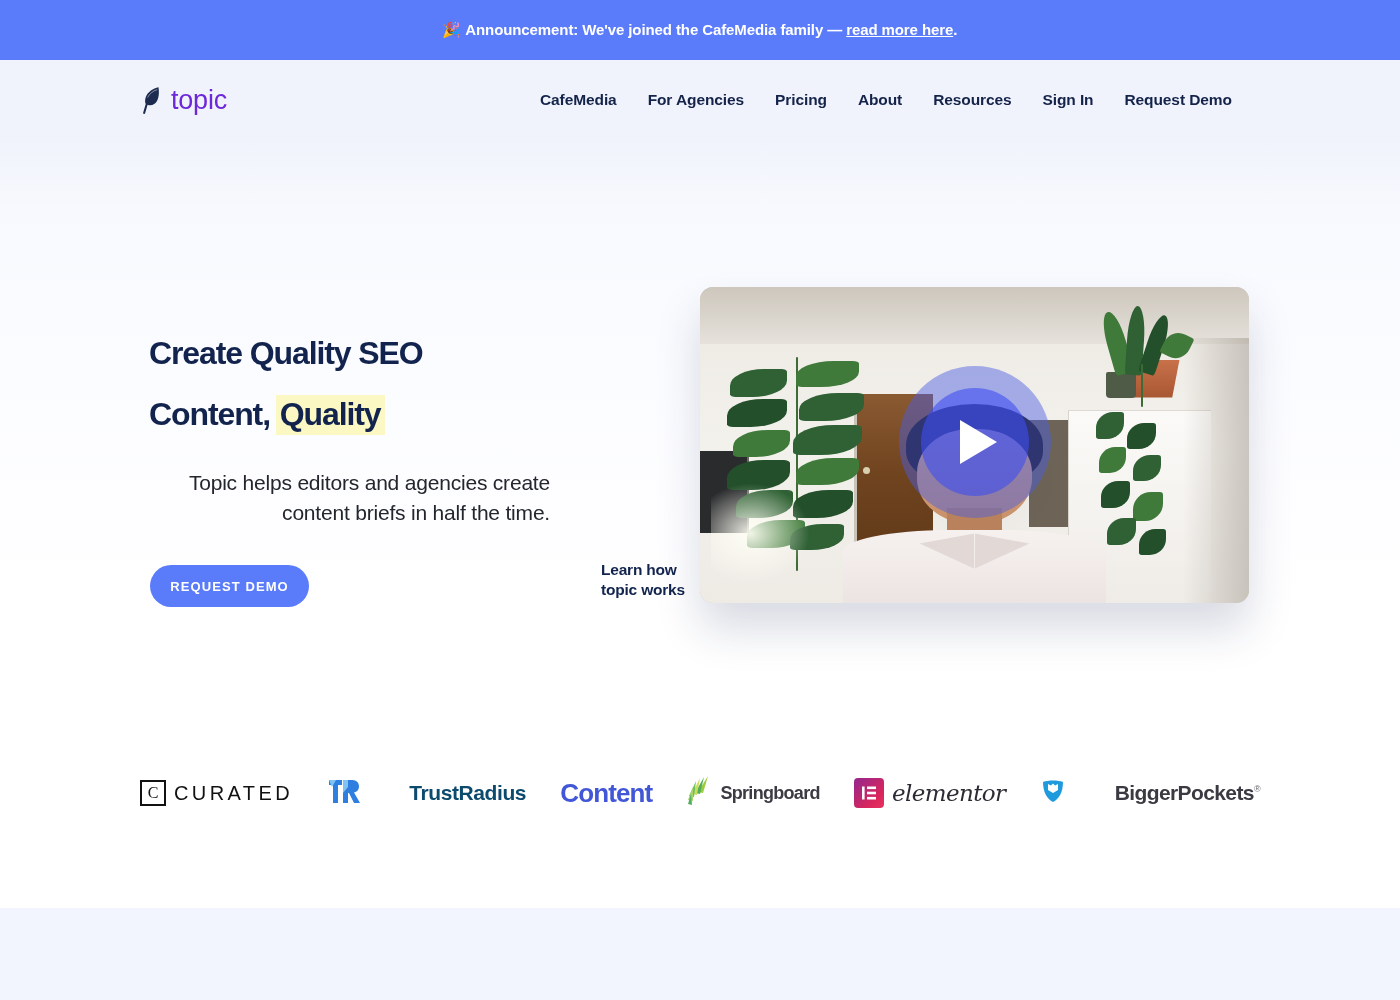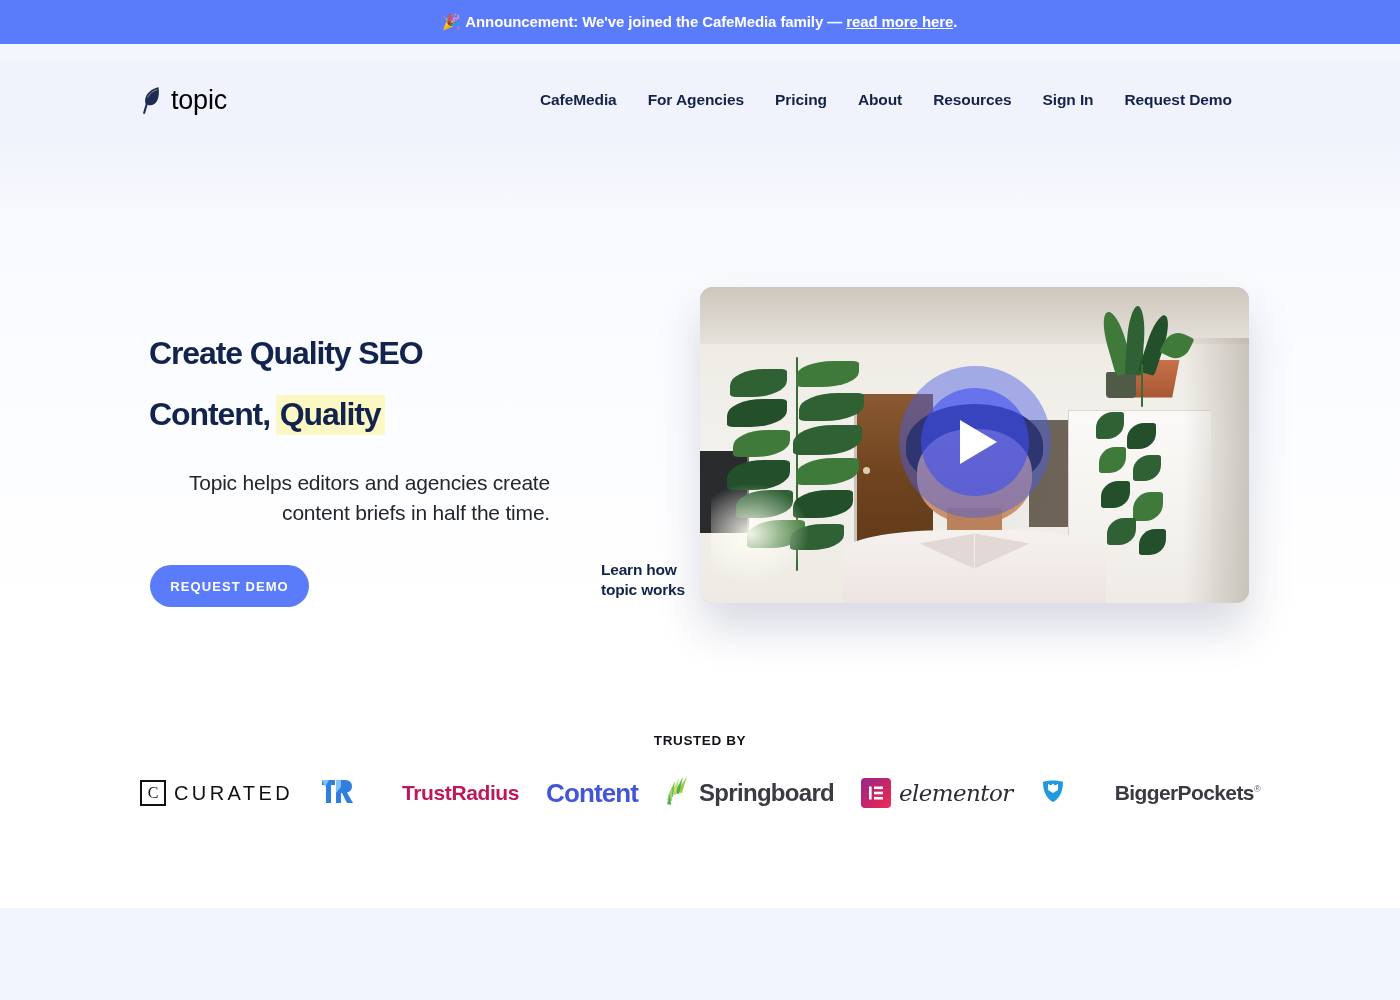--- a/index.html
+++ b/index.html
@@ -17,21 +17,21 @@
     width: 1400px;
     height: 1000px;
     background: #f4f6fd;
   }
 
   
   .announce-bar {
     position: absolute;
     top: 0; left: 0;
     width: 1400px;
-    height: 44px;
+    height: 60px;
     background: #5b7cfa;
     display: flex;
     align-items: center;
     justify-content: center;
   }
   .announce-text {
     color: #ffffff;
     font-size: 15px;
     font-weight: bold;
     letter-spacing: -0.1px;
@@ -73,21 +73,21 @@
     position: absolute;
     left: 140px;
     display: flex;
     align-items: center;
     gap: 9px;
     cursor: pointer;
   }
   .logo-mark { width: 22px; height: 30px; display: block; }
   .logo-text {
     font-size: 27px;
-    color: #000000;
+    color: #6d28d9;
     letter-spacing: -0.2px;
     font-weight: normal;
   }
   .nav-links {
     position: absolute;
     left: 540px;
     display: flex;
     align-items: center;
     gap: 0px;
   }
@@ -327,28 +327,28 @@
     width: 26px; height: 26px;
     border: 2.5px solid #111111;
     display: flex; align-items: center; justify-content: center;
     font-size: 16px; font-weight: normal; color: #111111;
     font-family: "Liberation Serif", serif;
   }
   .curated-word {
     font-size: 20px; letter-spacing: 3.4px; color: #111111; font-weight: normal;
   }
 
-  .tr-word { font-size: 21px; font-weight: bold; color: #be185d; letter-spacing: -0.4px; margin-left: 40px; }
+  .tr-word { font-size: 21px; font-weight: bold; color: #0c4a6e; letter-spacing: -0.4px; margin-left: 40px; }
 
   .quizlet-word {
     font-size: 26px; font-weight: bold; color: #4257d7; letter-spacing: -0.9px;
   }
 
   .springboard-word {
-    font-size: 24px; font-weight: bold; color: #3b3b43; letter-spacing: -0.7px;
+    font-size: 18px; font-weight: bold; color: #3b3b43; letter-spacing: -0.7px;
   }
 
   .elementor-tile {
     width: 30px; height: 30px; border-radius: 4px;
     background: linear-gradient(135deg,#92278f 0%, #d8265c 70%, #e8325e 100%);
     display: flex; align-items: center; justify-content: center;
   }
   .elementor-word {
     font-size: 23px; color: #2b2b33; font-family: "DejaVu Serif", serif;
     font-style: italic; letter-spacing: -0.6px;
@@ -468,21 +468,20 @@
     <div class="play-halo"></div>
     <div class="play-core"></div>
     <div class="play-tri"></div>
   </div>
 
   <div class="video-caption">
     <span>Learn how</span><br>
     <span>topic works</span>
   </div>
 
-  <div class="trusted-label">TRUSTED BY</div>
 
   <div class="logo-row">
 
     <div class="brand">
       <span class="curated-box">C</span>
       <span class="curated-word">CURATED</span>
     </div>
 
     <div class="brand">
       <span>

